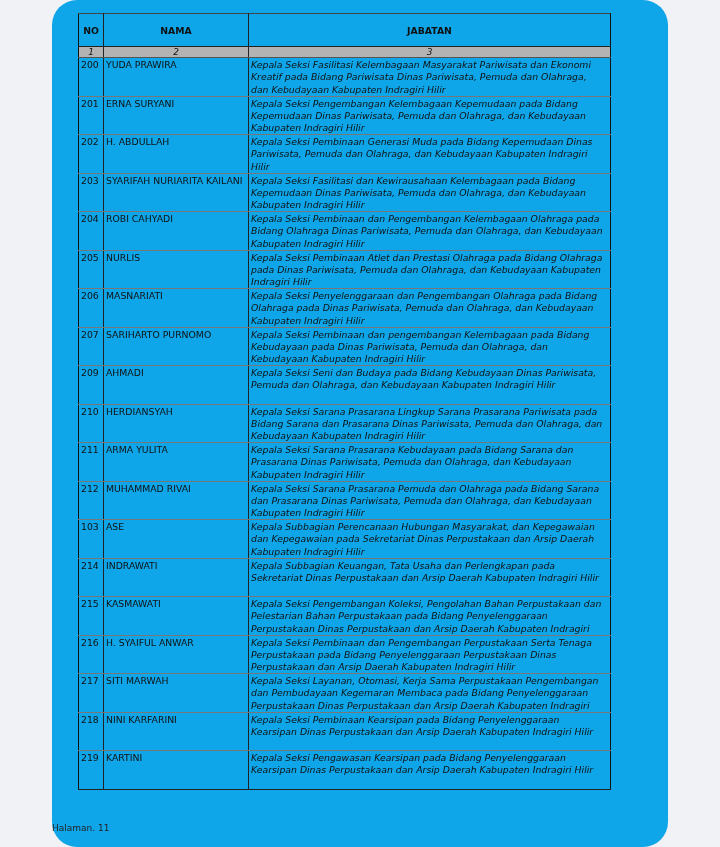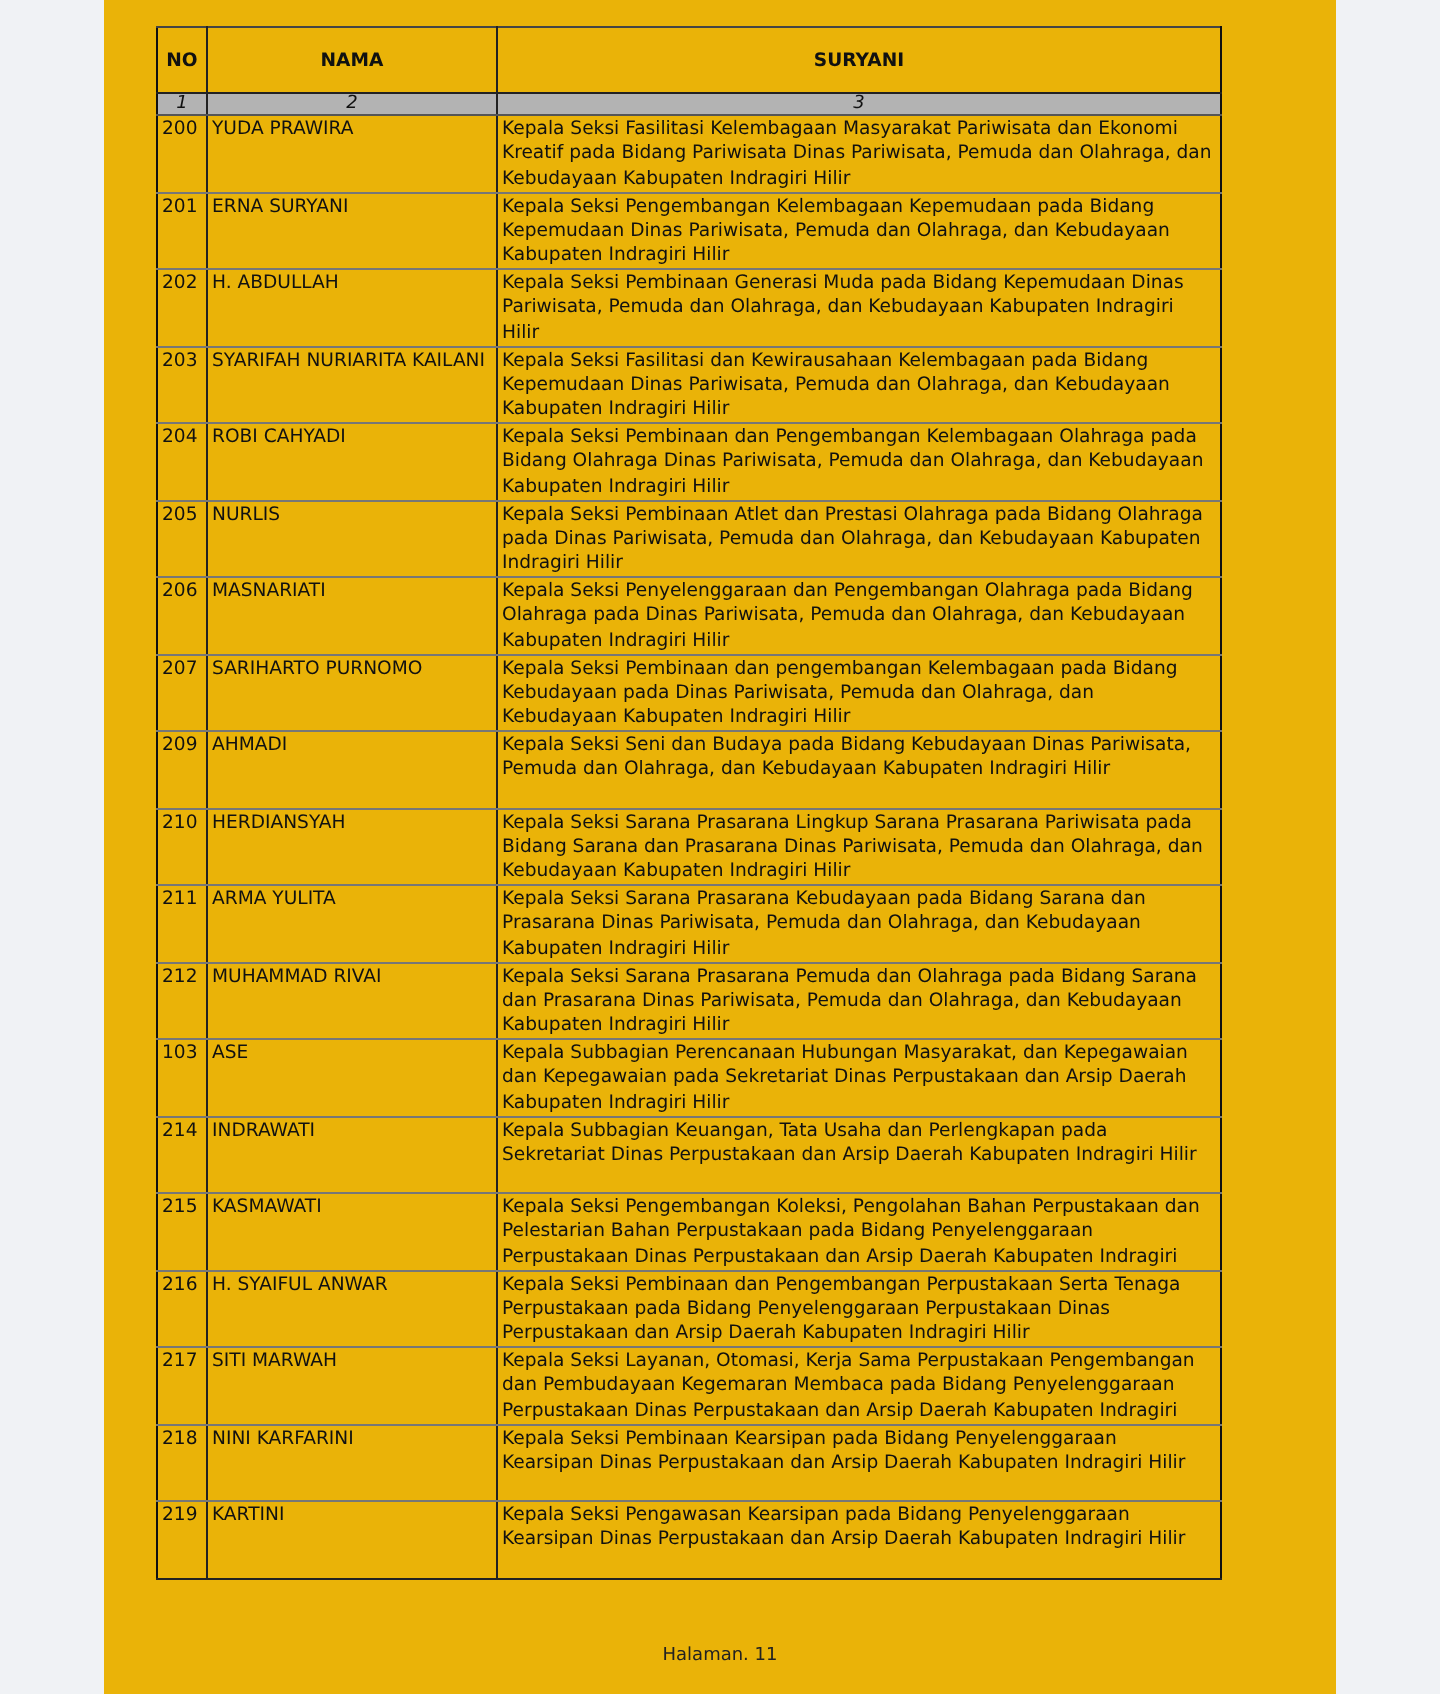--- a/index.html
+++ b/index.html
@@ -10,21 +10,22 @@
     overflow: hidden;
     background: #f0f2f5;
     font-family: "DejaVu Sans", "Liberation Sans", sans-serif;
   }
   .page {
     position: absolute;
     left: 52px;
     top: 0;
     width: 616px;
     height: 847px;
-    background: #eab308;
+    background: #0ea5e9;
+    border-radius: 25px;
   }
   table.roster {
     position: absolute;
     left: 26px;
     top: 13px;
     width: 532px;
     border-collapse: collapse;
     table-layout: fixed;
     font-size: 9.3px;
     color: #111;
@@ -62,54 +63,54 @@
     height: 36.5px;
     line-height: 12.4px;
     padding-top: 1px;
     padding-bottom: 0;
   }
   tr.data-row td.no {
     text-align: left;
     padding-left: 2px;
     padding-right: 0;
   }
-  tr.data-row td.jab { padding-left: 2px; padding-right: 3px; }
+  tr.data-row td.jab { padding-left: 2px; padding-right: 3px; font-style: italic; }
   tr.data-row td .clip {
     height: 36px;
     overflow: hidden;
     display: block;
   }
   table.roster tr.data-row:last-child td { border-bottom: 1.5px solid #222; margin-top: 32px; }
   td.no, th.no { border-left: 1.5px solid #111 !important; }
   td.jab, th.jab { border-right: 1.5px solid #111 !important; }
   .footer {
     position: absolute;
     left: 0;
     width: 616px;
     top: 823px;
-    text-align: center;
+    text-align: left;
     font-size: 9px;
     color: #222;
   }
 </style>
 </head>
 <body>
 
 <div class="page">
   <table class="roster">
     <colgroup>
       <col class="c-no">
       <col class="c-nama">
       <col class="c-jab">
     </colgroup>
     <thead>
       <tr>
         <th class="no">NO</th>
         <th class="nama">NAMA</th>
-        <th class="jab">SURYANI</th>
+        <th class="jab">JABATAN</th>
       </tr>
     </thead>
     <tbody id="roster-body">
       <tr class="idx-row">
         <td class="no">1</td>
         <td class="nama">2</td>
         <td class="jab">3</td>
       </tr>
     <tr class="data-row">
           <td class="no">

